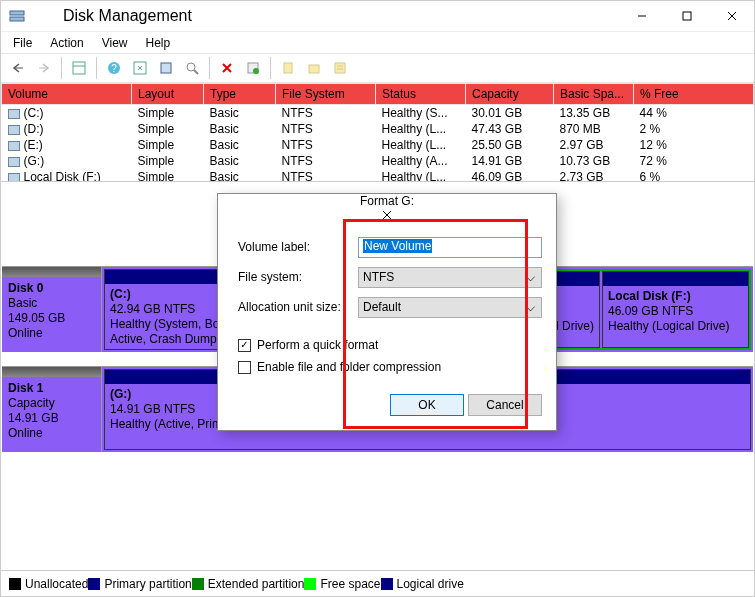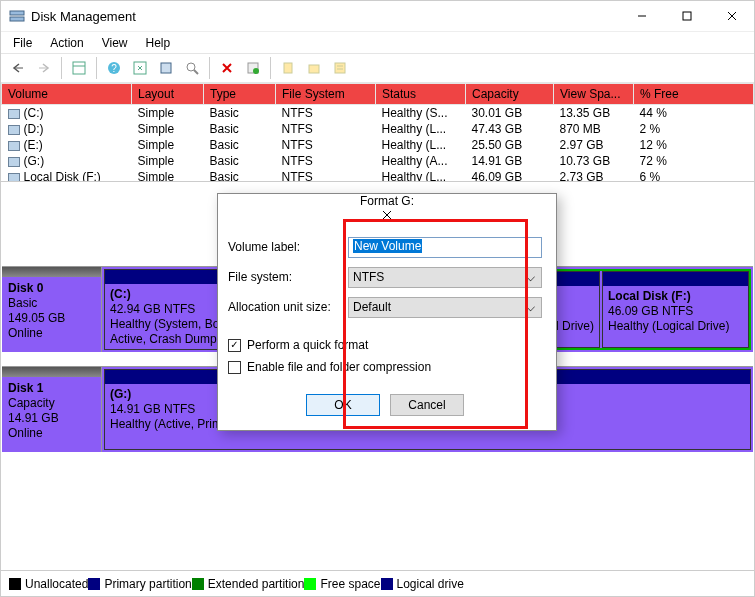--- a/index.html
+++ b/index.html
@@ -1,20 +1,20 @@
 <!DOCTYPE html>
 <html><head>
 <meta charset="utf-8">
 <style>
   * { box-sizing: border-box; font-family: "Segoe UI", Tahoma, sans-serif; }
   body { margin: 0; background: #fff; font-size: 12px; color: #000; }
   .window { width: 755px; height: 597px; border: 1px solid #ccc; position: relative; background: #fff; overflow: hidden; }
   .titlebar { height: 30px; display: flex; align-items: center; padding: 0 0 0 8px; }
   .titlebar .ico { width: 16px; height: 16px; margin-right: 6px; }
-  .titlebar .title { flex: 1; font-size: 13px; }
+  .titlebar .title { flex: 1; font-size: 16px; margin-left: 32px; }
   .winbtns { display: flex; }
   .winbtn { width: 45px; height: 28px; display: flex; align-items: center; justify-content: center; color: #333; }
   .menubar { height: 22px; display: flex; align-items: center; padding: 0 4px; gap: 2px; border-top:1px solid #eee;}
   .menubar span { padding: 2px 8px; }
   .toolbar { height: 30px; display: flex; align-items: center; padding: 0 6px; gap: 4px; border-top: 1px solid #e5e5e5; border-bottom: 1px solid #e5e5e5; }
   .tbtn { width: 22px; height: 22px; display: flex; align-items: center; justify-content: center; border: 1px solid transparent; }
   .tsep { width: 1px; height: 22px; background: #ccc; margin: 0 2px; }
   .table { width: 100%; border-collapse: collapse; }
   .table th { text-align: left; font-weight: 400; background: #ef4444; border: 1px solid #e5e5e5; padding: 3px 6px; font-size: 12px; }
   .table td { padding: 1px 6px; font-size: 12px; }
@@ -28,31 +28,31 @@
   .part { border:1px solid #333; display:flex; flex-direction:column; }
   .part .cap { height:14px; }
   .part .body { flex:1; padding:3px 5px; font-size:12px; line-height:1.25; overflow:hidden;}
   .cap.navy{background:#000080;} .brd-green{border:2px solid #00b000;}
   .legend { position:absolute; left:0; right:0; bottom:0; height:26px; border-top:1px solid #ccc; display:flex; align-items:center; padding:0 8px; font-size:12px; background:#fff;}
   .sw { width:12px; height:12px; display:inline-block; margin-right:4px; vertical-align:middle;}
   .dialog { position:absolute; left:216px; top:192px; width:340px; background:#fff; border:1px solid #888; box-shadow:4px 4px 12px rgba(0,0,0,0.25); }
   .dlgtitle { height:28px; display:flex; align-items:center; padding:0 8px; background:#fff;flex-direction:column; }
   .dlgtitle .t { flex:1; font-size:12px; }
   .dlgclose { width:24px; height:24px; display:flex; align-items:center; justify-content:center; }
-  .dlgbody { padding: 10px 14px 14px 10px; }
+  .dlgbody { padding: 10px 14px 14px 20px; }
   .dlgrow { display:flex; align-items:center; height:30px; }
   .dlgrow .lbl { width:120px; font-size:12px; }
   .dlgrow .fld { flex:1; }
   .txtin { width:100%; height:21px; border:1px solid #7a9ec7; padding:1px 4px; font-size:12px; background:#fff; }
   .txtin .sel { background:#0078d7; color:#fff; padding:0 1px;margin-top:32px; }
   .combo { width:100%; height:21px; border:1px solid #adadad; background:#e1e1e1; display:flex; align-items:center; padding:0 4px; font-size:12px; position:relative;}
   .combo .chev{ position:absolute; right:6px; }
   .chk { display:flex; align-items:center; gap:6px; height:22px; font-size:12px; }
   .chkbox { width:13px; height:13px; border:1px solid #333; display:flex; align-items:center; justify-content:center; font-size:10px; line-height:1;}
-  .dlgbtns { display:flex; justify-content:center; gap:10px; margin-top:16px; }
+  .dlgbtns { display:flex; justify-content:flex-end; gap:4px; margin-top:16px; }
   .btn { width:74px; height:22px; border:1px solid #adadad; background:#e1e1e1; font-size:12px; display:flex; align-items:center; justify-content:center;}
   .btn.def { border:1px solid #0078d7; background:#e5f1fb; }
   .redbox { position:absolute; border:3px solid #e11; pointer-events:none; }
   .tablewrap{ height:99px; overflow:hidden; border-bottom:1px solid #ccc;}
 </style>
 </head>
 <body>
 
 <div class="window">
 
@@ -170,21 +170,21 @@
   <div class="tablewrap">
   <table class="table">
     <thead>
           <tr>
       <th style="width:130px">Volume</th>
       <th style="width:72px">Layout</th>
       <th style="width:72px">Type</th>
       <th style="width:100px">File System</th>
       <th style="width:90px">Status</th>
       <th style="width:88px">Capacity</th>
-      <th style="width:80px">View Spa...</th>
+      <th style="width:80px">Basic Spa...</th>
       <th>% Free</th>
     </tr>
         </thead>
     <tbody id="volbody">
           <tr>
             <td><span class="volico"></span>(C:)</td>
             <td>Simple</td>
             <td>Basic</td>
             <td>NTFS</td>
             <td>Healthy (S...</td>

